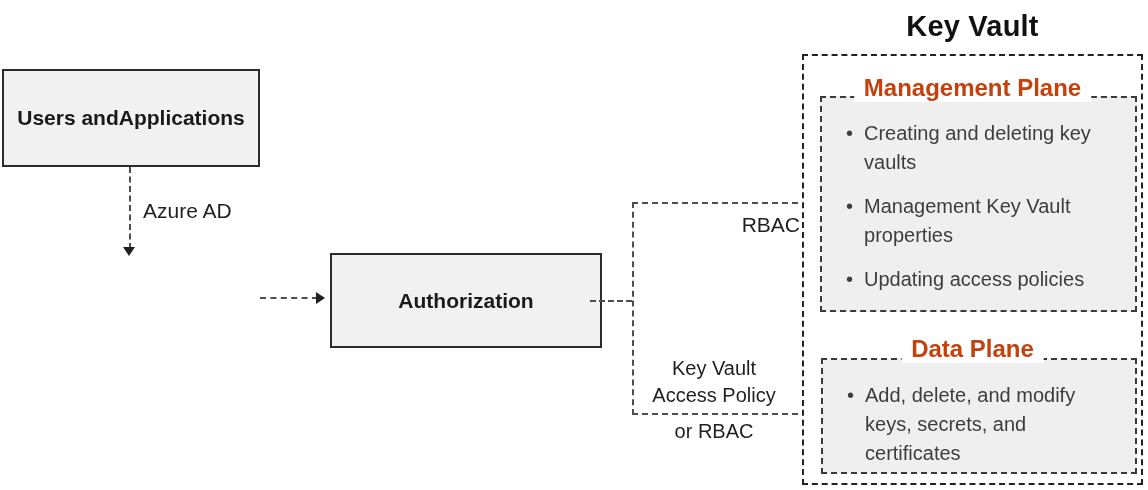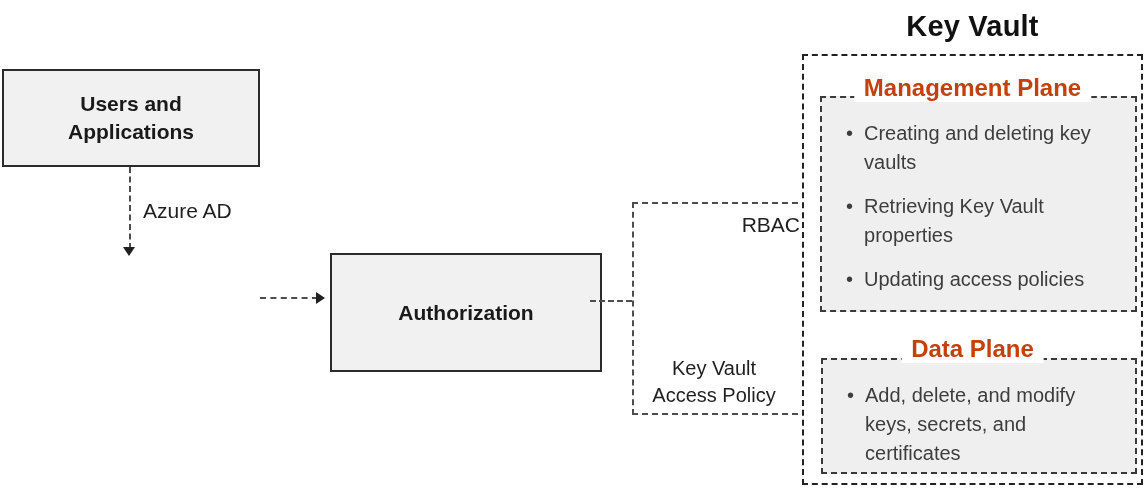--- a/index.html
+++ b/index.html
@@ -3,28 +3,28 @@
 <meta charset="utf-8">
 <style>
   html,body { margin:0; padding:0; background:#ffffff; }
   .canvas {
     position:relative; width:1148px; height:490px; background:#ffffff;
     font-family:"Liberation Sans", sans-serif; color:#262626; overflow:hidden;
   }
   
   .node {
     position:absolute; background:#f1f1f1; border:2px solid #2b2b2b;
-    display:flex; flex-direction:column; align-items:center; justify-content:center;
+    display:flex; flex-direction:row; align-items:center; justify-content:center;
     text-align:center; line-height:1.32;
   }
   .node .t { font-weight:bold; font-size:21px; color:#1a1a1a; }
   .node .s { font-size:20px; color:#222222; }
   .box-users   { left:2px;   top:69px;  width:254px; height:94px; }
   .box-auth    { left:2px;   top:258px; width:254px; height:86px; }
-  .box-authz   { left:330px; top:253px; width:256px; height:91px; padding:12px 6px; }
+  .box-authz   { left:330px; top:253px; width:256px; height:91px; padding:0 6px; }
 
   
   .hline { position:absolute; height:0; border-top:2px dashed #4d4d4d; }
   .vline { position:absolute; width:0;  border-left:2px dashed #4d4d4d; }
   .l-azuread { left:129px; top:167px; height:82px; }
   .l-auth-authz { left:260px; top:297px; width:58px; }
   .l-stub { left:590px; top:300px; width:42px; }
   .l-split { left:632px; top:202px; height:213px; }
   .l-top { left:632px; top:202px; width:176px; }
   .l-bottom { left:632px; top:413px; width:176px; }
@@ -95,35 +95,36 @@
 
   <div class="hline l-bottom"></div>
   <div class="arr-right a4"></div>
 
   <div class="edge-label lbl-azuread">Azure AD</div>
   <div class="edge-label lbl-rbac">RBAC</div>
   <div class="edge-label lbl-kvap">
     <div>Key Vault</div>
     <div>Access Policy</div>
   </div>
+  <div class="edge-label lbl-orrbac">or RBAC</div>
 
   <div class="kv-title">Key Vault</div>
 
   <div class="kv-outer">
 
     <div class="plane-title pt-mgmt">Management Plane</div>
     <div class="plane-box pb-mgmt">
       <div class="bullets">
         <div class="bullet">
           <span class="dot">•</span>
           <span>Creating and deleting key vaults</span>
         </div>
         <div class="bullet">
           <span class="dot">•</span>
-          <span>Retrieving Key Vault properties</span>
+          <span>Management Key Vault properties</span>
         </div>
         <div class="bullet">
           <span class="dot">•</span>
           <span>Updating access policies</span>
         </div>
       </div>
     </div>
 
     <div class="plane-title pt-data">Data Plane</div>
     <div class="plane-box pb-data">

